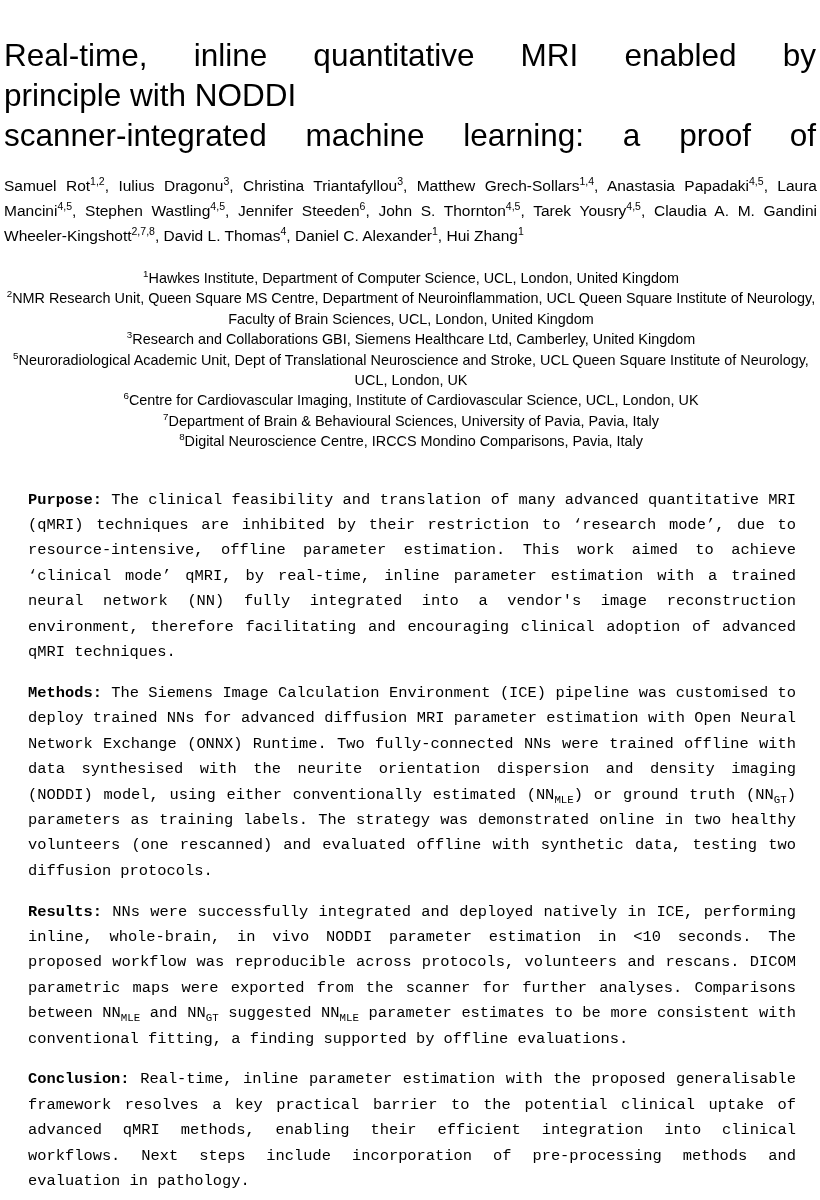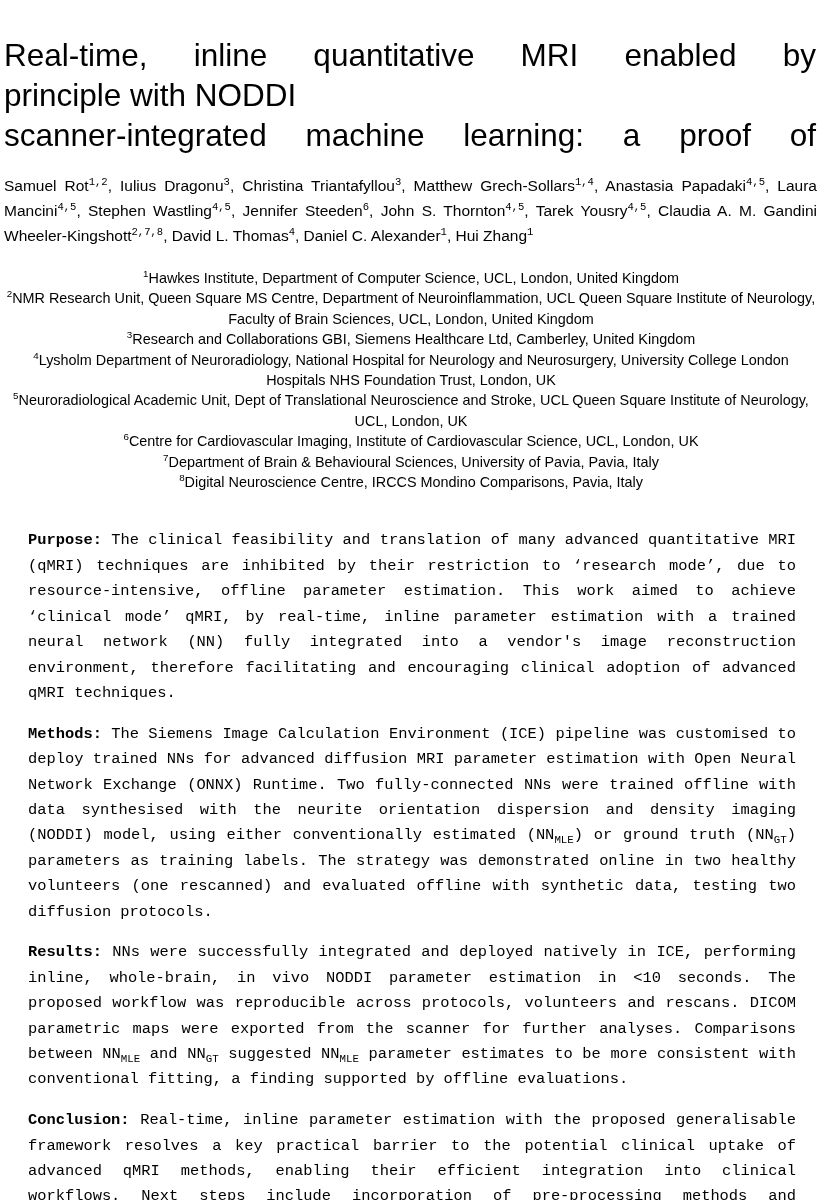--- a/index.html
+++ b/index.html
@@ -56,21 +56,20 @@
     text-align: justify;
     text-align-last: left;
     padding-right: 1px;
   }
   .authors sup, .affil sup, .abs sub {
     font-size: 0.68em;
   }
   .authors sup {
     vertical-align: super;
     line-height: 0;
-    font-family: Liberation Mono, monospace;
   }
 
   
   .affils {
     margin-top: 20px;
     font-size: 14.4px;
     line-height: 20.4px;
   }
   .affil {
     text-align: center;
@@ -131,21 +130,20 @@
     <span class="ln last">principle with NODDI</span>
     <span class="ln">scanner-integrated machine learning: a proof of</span>
   </h1>
 
   <div class="authors" id="authors"><span><span>Samuel Rot</span><sup>1,2</sup></span>, <span><span>Iulius Dragonu</span><sup>3</sup></span>, <span><span>Christina Triantafyllou</span><sup>3</sup></span>, <span><span>Matthew Grech-Sollars</span><sup>1,4</sup></span>, <span><span>Anastasia Papadaki</span><sup>4,5</sup></span>, <span><span>Laura Mancini</span><sup>4,5</sup></span>, <span><span>Stephen Wastling</span><sup>4,5</sup></span>, <span><span>Jennifer Steeden</span><sup>6</sup></span>, <span><span>John S. Thornton</span><sup>4,5</sup></span>, <span><span>Tarek Yousry</span><sup>4,5</sup></span>, <span><span>Claudia A. M. Gandini Wheeler-Kingshott</span><sup>2,7,8</sup></span>, <span><span>David L. Thomas</span><sup>4</sup></span>, <span><span>Daniel C. Alexander</span><sup>1</sup></span>, <span><span>Hui Zhang</span><sup>1</sup></span></div>
 
   <div class="affils" id="affils">
       <div class="affil"><sup>1</sup><span>Hawkes Institute, Department of Computer Science, UCL, London, United Kingdom</span></div>
       <div class="affil"><sup>2</sup><span>NMR Research Unit, Queen Square MS Centre, Department of Neuroinflammation, UCL Queen Square Institute of Neurology, Faculty of Brain Sciences, UCL, London, United Kingdom</span></div>
       <div class="affil"><sup>3</sup><span>Research and Collaborations GBI, Siemens Healthcare Ltd, Camberley, United Kingdom</span></div>
-      <div class="affil"><sup>4</sup><span>Lysholm Department of Neuroradiology, National Hospital for Neurology and Neurosurgery, University College London Hospitals NHS Foundation Trust, London, UK</span></div>
       <div class="affil"><sup>5</sup><span>Neuroradiological Academic Unit, Dept of Translational Neuroscience and Stroke, UCL Queen Square Institute of Neurology, UCL, London, UK</span></div>
       <div class="affil"><sup>6</sup><span>Centre for Cardiovascular Imaging, Institute of Cardiovascular Science, UCL, London, UK</span></div>
       <div class="affil"><sup>7</sup><span>Department of Brain &amp; Behavioural Sciences, University of Pavia, Pavia, Italy</span></div>
       <div class="affil"><sup>8</sup><span>Digital Neuroscience Centre, IRCCS Mondino Comparisons, Pavia, Italy</span></div>
     </div>
 
   <div class="abstract-block">
     <div id="abstract-sections">
         <p class="abs"><b>Purpose:</b><span> The clinical feasibility and translation of many advanced quantitative MRI (qMRI) techniques are inhibited by their restriction to ‘research mode’, due to resource-intensive, offline parameter estimation. This work aimed to achieve ‘clinical mode’ qMRI, by real-time, inline parameter estimation with a trained neural network (NN) fully integrated into a vendor's image reconstruction environment, therefore facilitating and encouraging clinical adoption of advanced qMRI techniques.</span></p>
         <p class="abs"><b>Methods:</b><span> The Siemens Image Calculation Environment (ICE) pipeline was customised to deploy trained NNs for advanced diffusion MRI parameter estimation with Open Neural Network Exchange (ONNX) Runtime. Two fully-connected NNs were trained offline with data synthesised with the neurite orientation dispersion and density imaging (NODDI) model, using either conventionally estimated (NN</span><sub>MLE</sub><span>) or ground truth (NN</span><sub>GT</sub><span>) parameters as training labels. The strategy was demonstrated online in two healthy volunteers (one rescanned) and evaluated offline with synthetic data, testing two diffusion protocols.</span></p>

